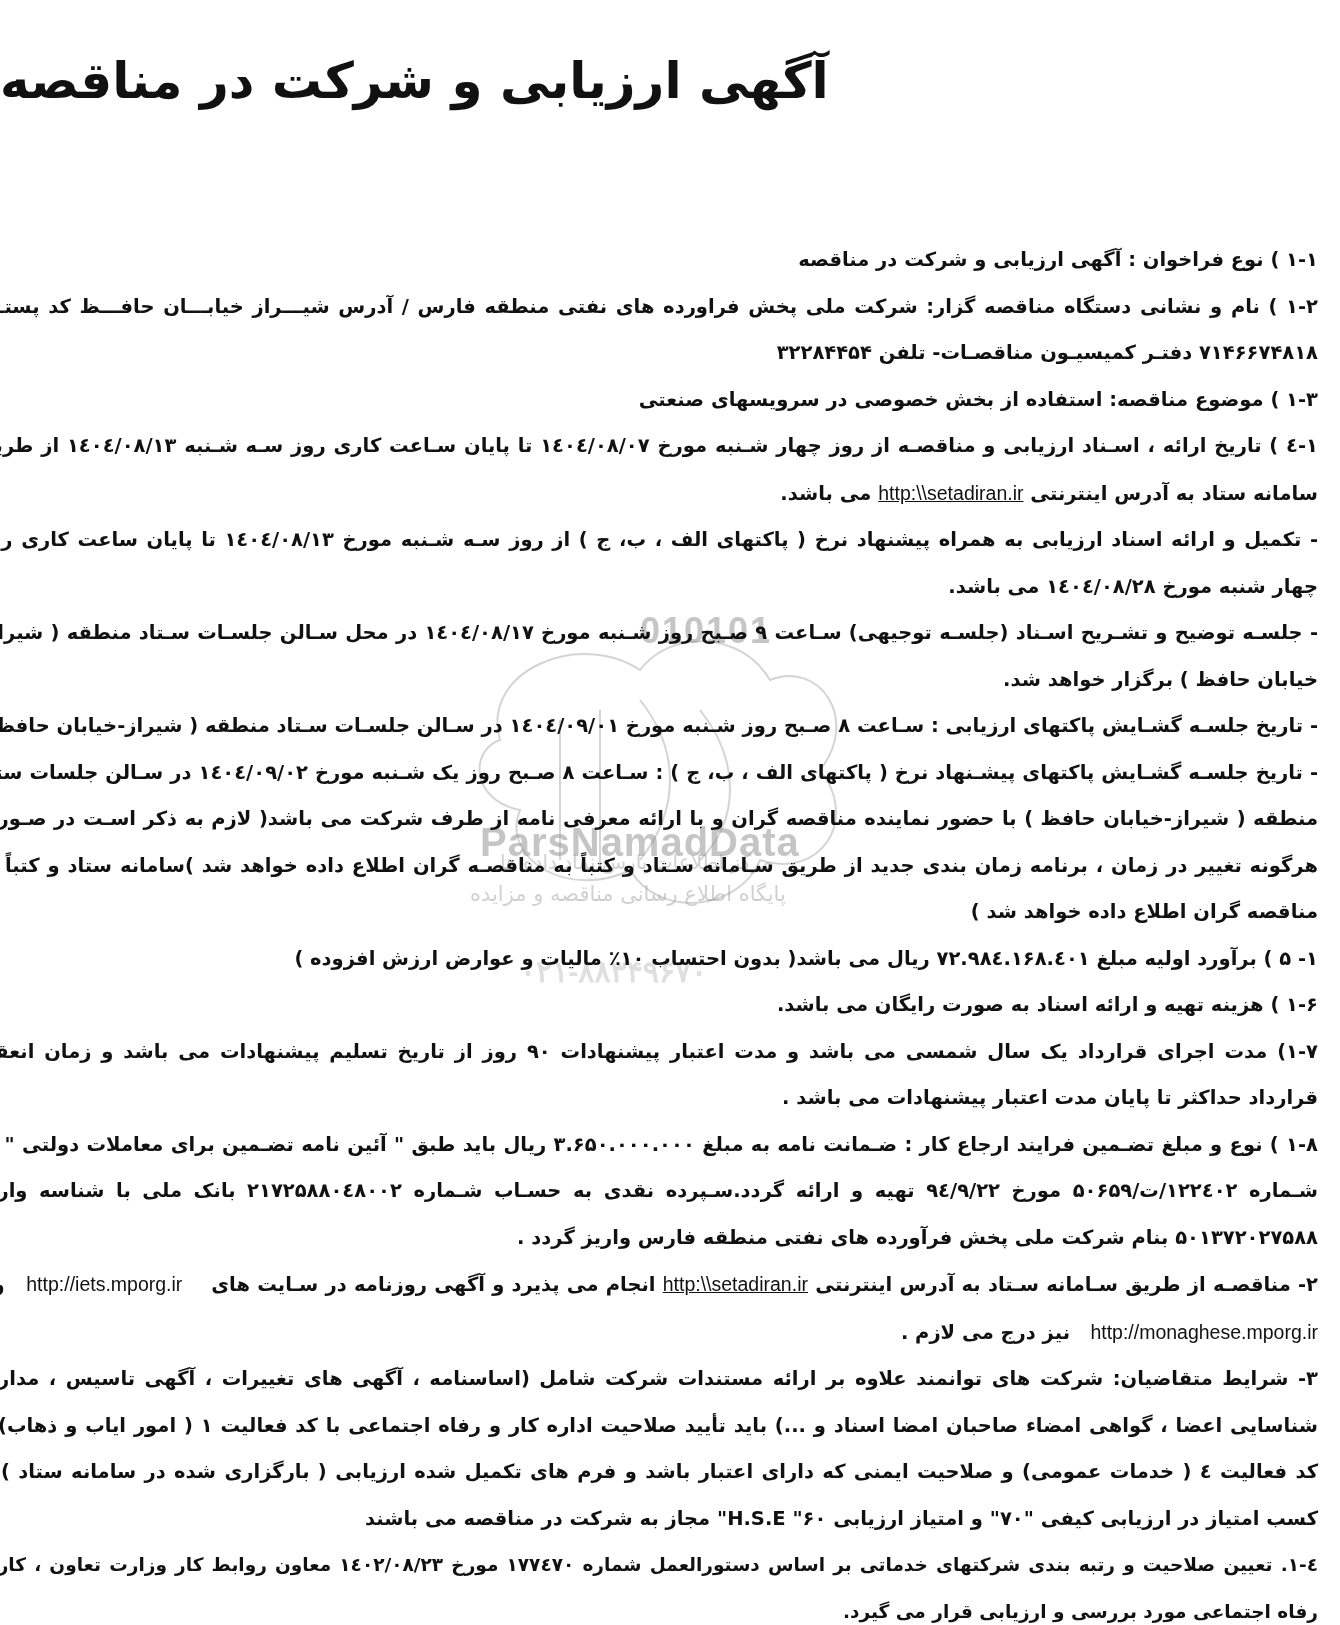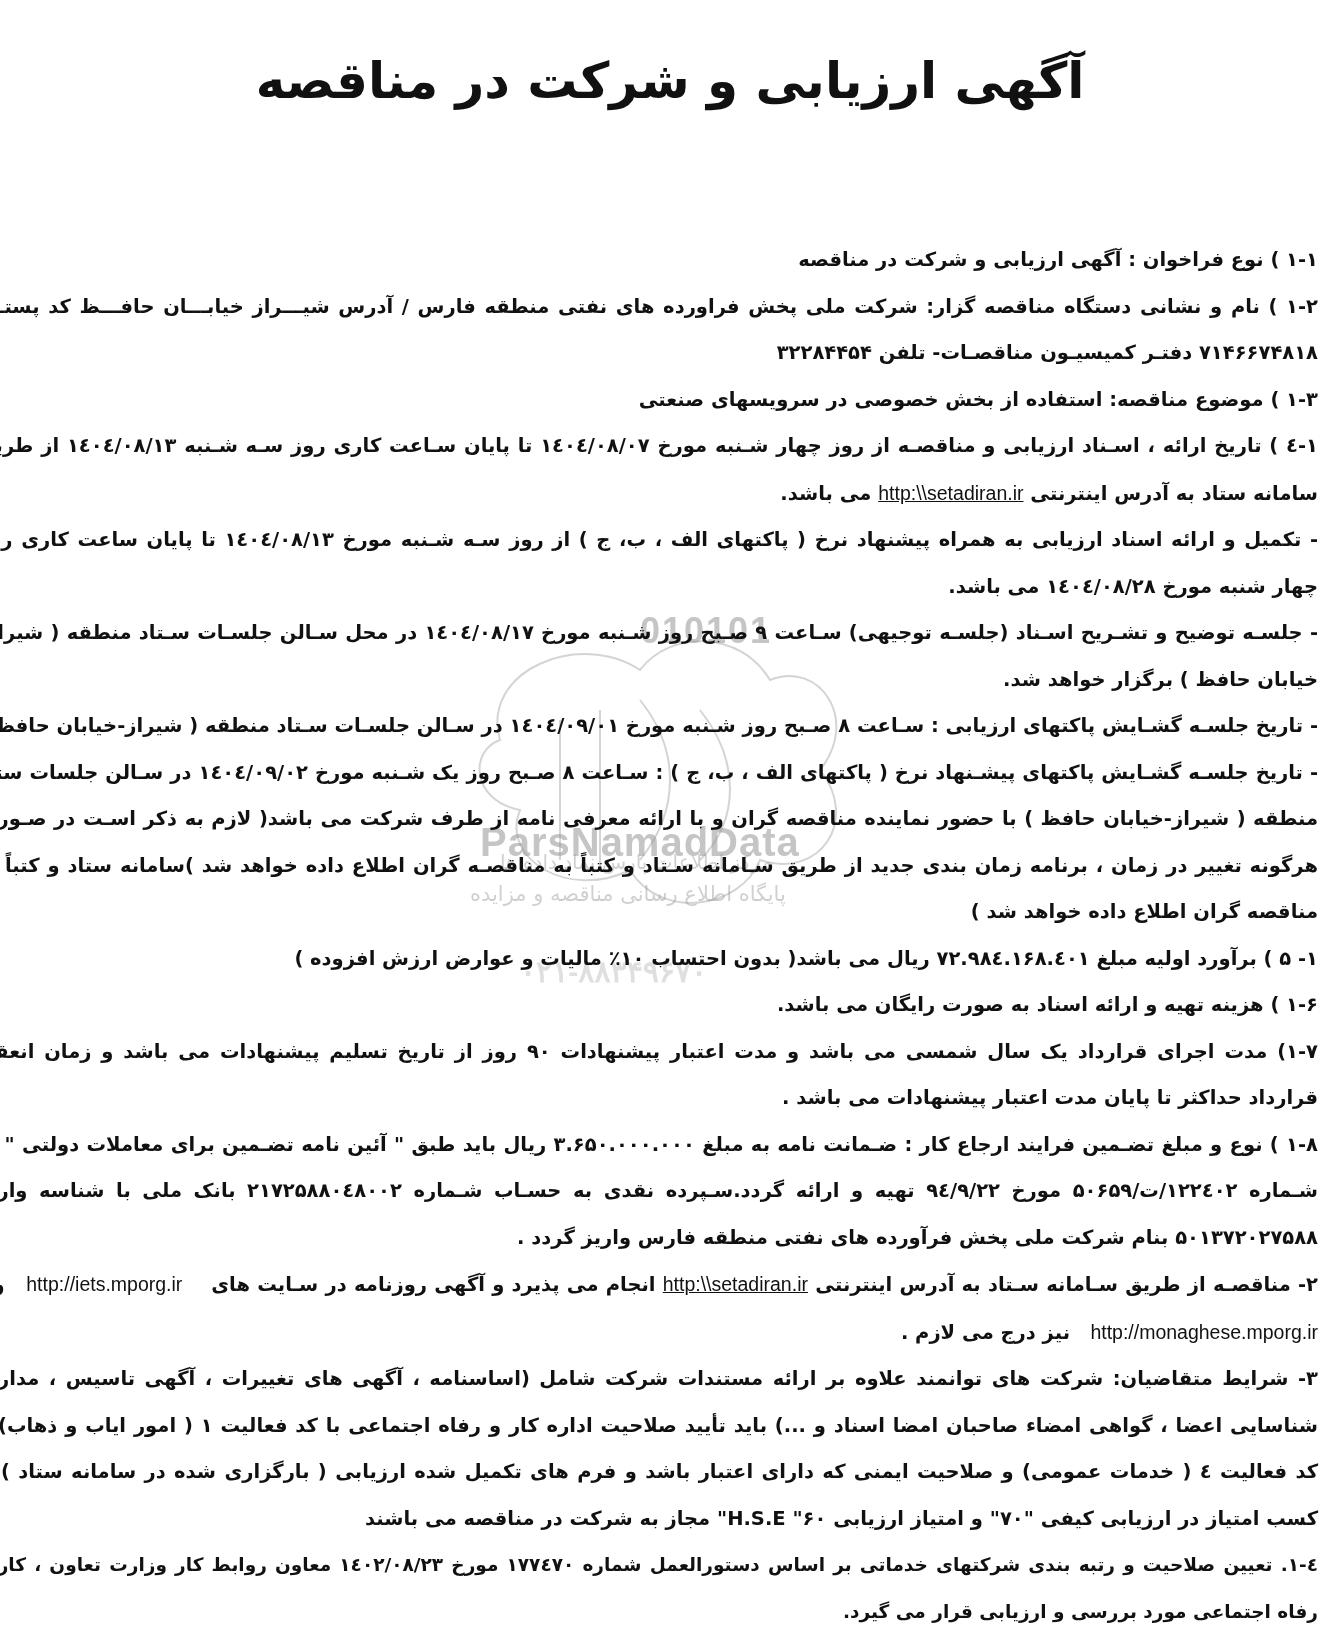--- a/index.html
+++ b/index.html
@@ -13,21 +13,21 @@
   }
   .page {
     position: absolute;
     left: 0; top: 0;
     width: 1340px; height: 1625px;
     direction: rtl;
   }
   .title {
     position: absolute;
     top: 18px; left: 0; width: 1340px;
-    text-align: center;
+    text-align: left;
     font-size: 50px;
     font-weight: bold;
     letter-spacing: 0;
   }
   .body-text {
     position: absolute;
     top: 112px;
     right: 22px;
     left: 22px;
     font-size: 19.5px;

